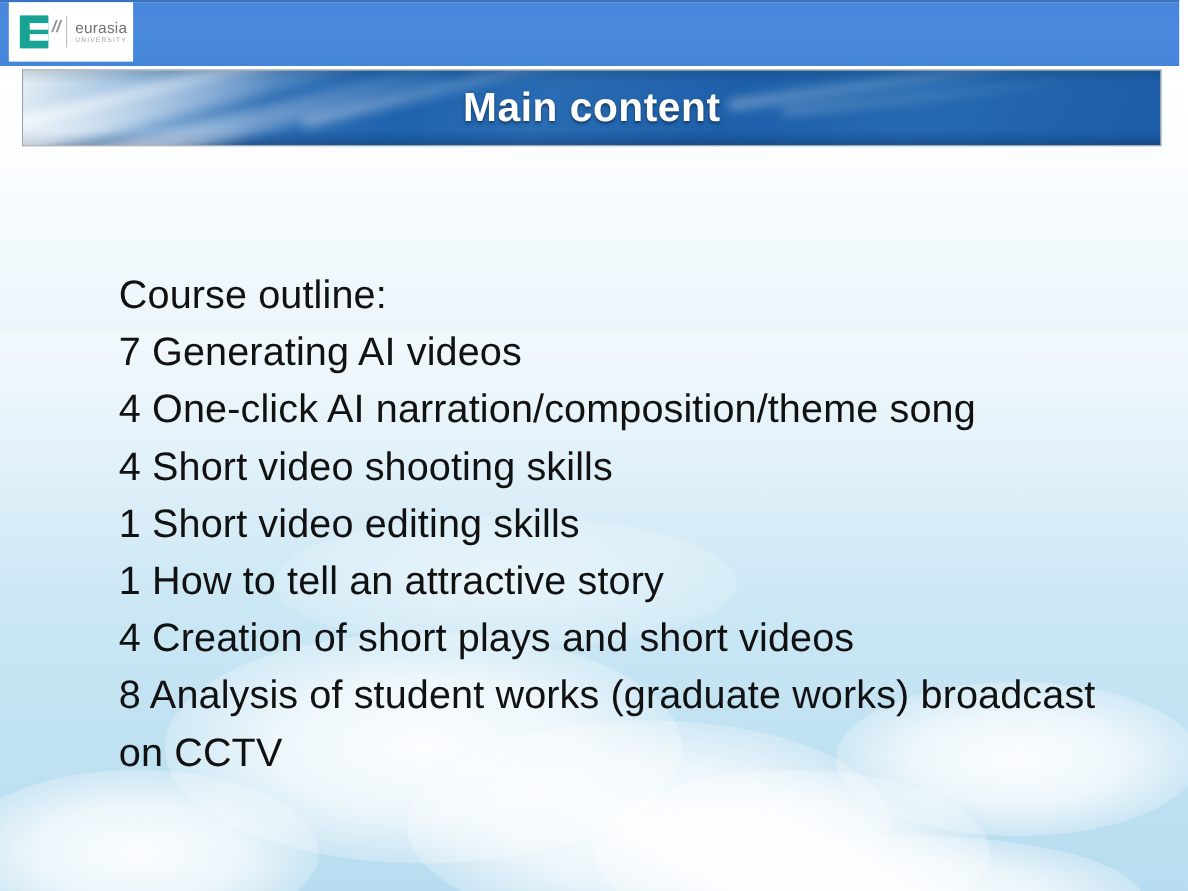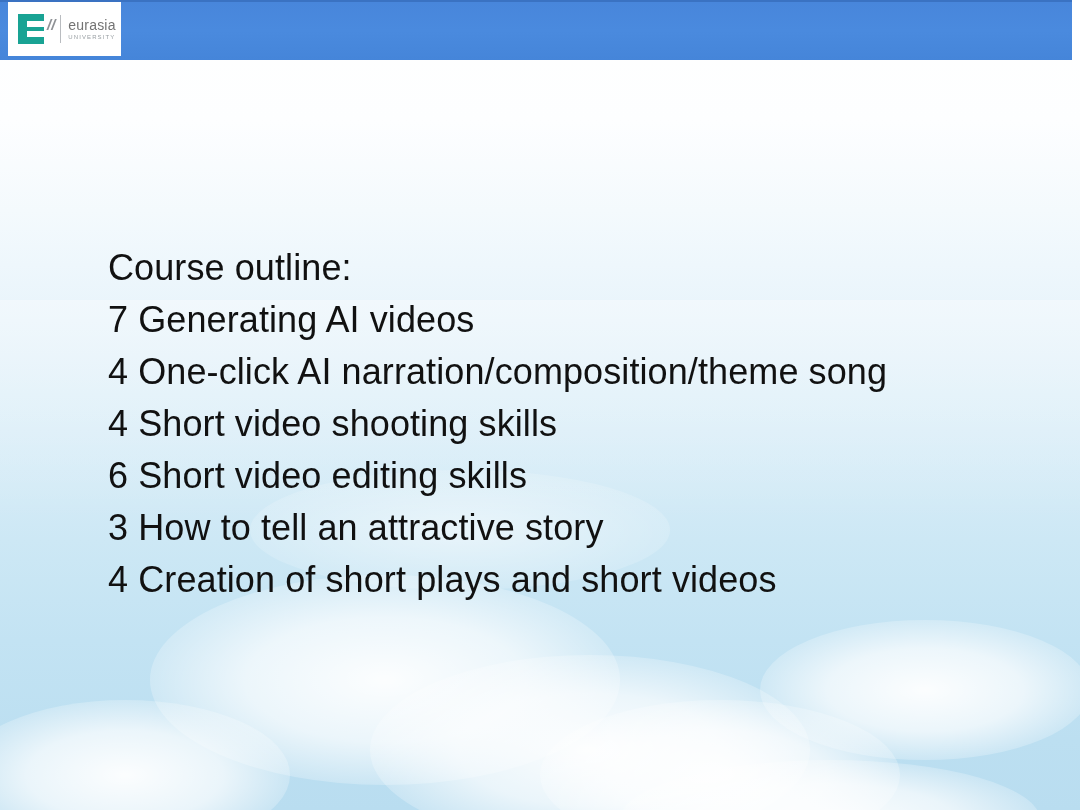--- a/index.html
+++ b/index.html
@@ -229,24 +229,34 @@
   <div class="logo-plate">
     <div class="logo-e"></div>
     <div class="logo-slashes">//</div>
     <div class="logo-div"></div>
     <div class="logo-words">
       <span class="logo-name">eurasia</span>
       <span class="logo-sub">UNIVERSITY</span>
     </div>
   </div>
 
+  <div class="title-banner">
+    <div class="banner-streak bs1"></div>
+    <div class="banner-streak bs2"></div>
+    <div class="banner-streak bs3"></div>
+    <div class="banner-streak bs4"></div>
+    <div class="banner-streak bs5"></div>
+    <div class="banner-streak bs6"></div>
+    <div class="title-text">Main content</div>
+  </div>
 
   <div class="content">
     <div class="line">Course outline:</div>
     <div class="line">7 Generating AI videos</div>
     <div class="line">4 One-click AI narration/composition/theme song</div>
     <div class="line">4 Short video shooting skills</div>
-    <div class="line">6 Short video editing skills</div>
-    <div class="line">3 How to tell an attractive story</div>
+    <div class="line">1 Short video editing skills</div>
+    <div class="line">1 How to tell an attractive story</div>
     <div class="line">4 Creation of short plays and short videos</div>
+    <div class="line">8 Analysis of student works (graduate works) broadcast on CCTV</div>
   </div>
 
 </div>
 
 </body></html>

